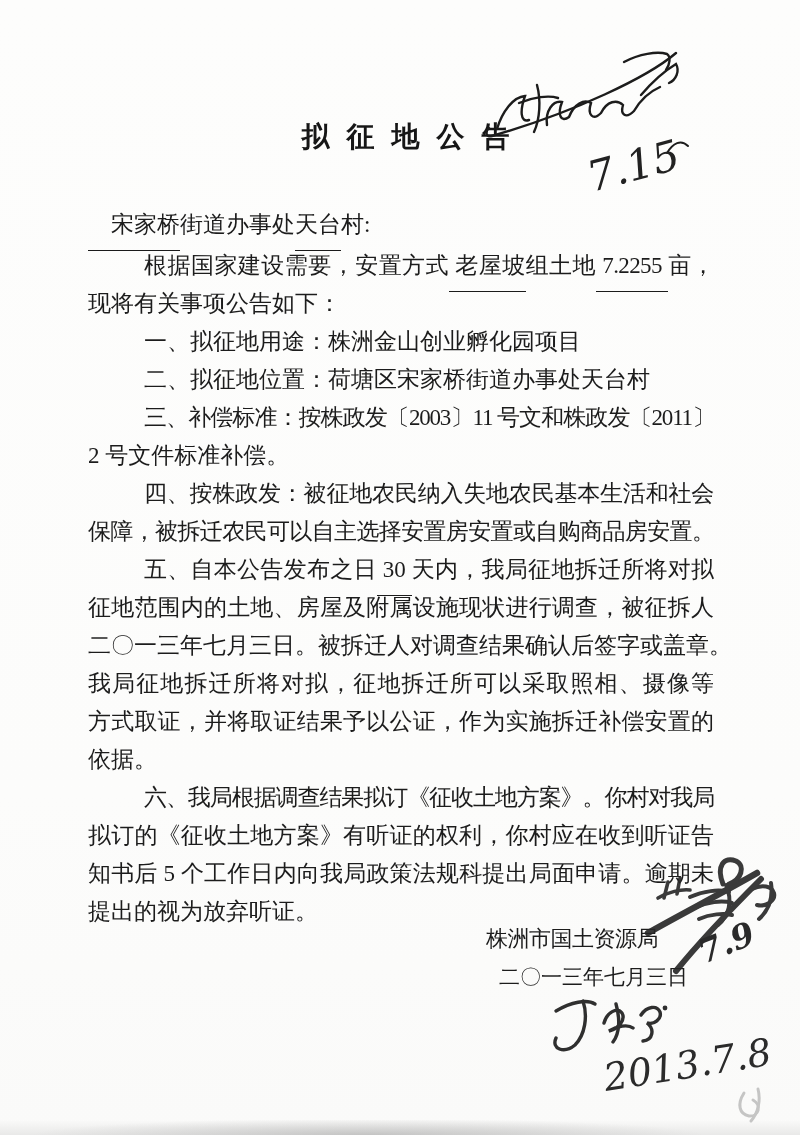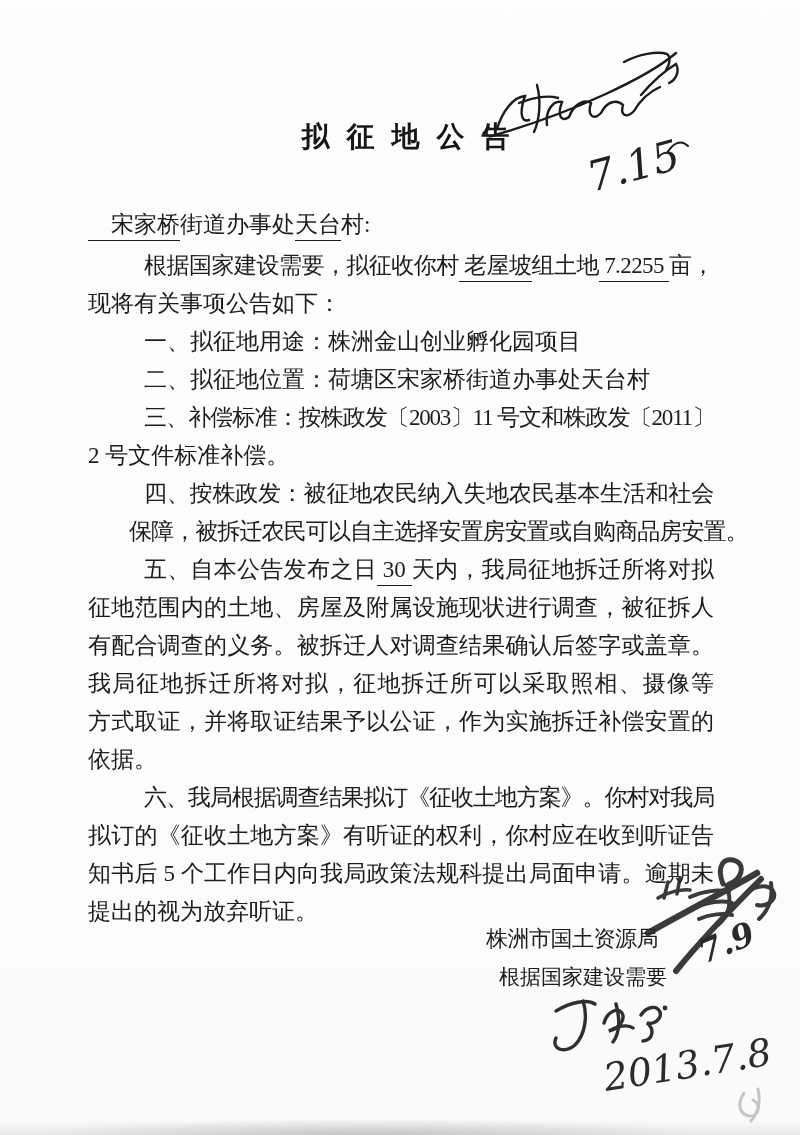--- a/index.html
+++ b/index.html
@@ -23,21 +23,21 @@
     font-size:23px;line-height:38px;white-space:nowrap;
   }
   .body-block{
     position:absolute;left:88px;top:247px;width:626px;
   }
   .ln{
     font-size:23px;line-height:38px;height:38px;white-space:nowrap;
   }
   .ln.indent{text-indent:56px;}
   .ln.just{text-align:justify;text-align-last:justify;}
-  .u{border-bottom:1.6px solid #1b1b1b;padding-bottom:3px;}
+  .u{border-bottom:1.6px solid #1b1b1b;padding-bottom:13px;}
   .issuer{
     position:absolute;left:486px;top:922px;
     font-size:22px;line-height:34px;letter-spacing:-0.5px;white-space:nowrap;
   }
   .issue-date{
     position:absolute;left:499px;top:960px;
     font-size:21px;line-height:34px;white-space:nowrap;
   }
   .ink{
     position:absolute;left:0;top:0;width:800px;height:1135px;
@@ -57,42 +57,42 @@
 </head>
 <body>
 
 <div class="page">
 
   <h1 class="title">拟征地公告</h1>
 
   <div class="salutation"><span class="u">　宋家桥</span><span>街道办事处</span><span class="u">天台</span><span>村:</span></div>
 
   <div class="body-block">
-      <div class="ln indent just" style="letter-spacing: -0.6px;"><span>根据国家建设需要，拟征收你村</span><span class="u"> 老屋坡</span><span>组土地</span><span class="u"> 7.2255 </span><span>亩，</span></div>
+      <div class="ln indent just" style="letter-spacing: -0.6px;"><span>根据国家建设需要，安置方式</span><span class="u"> 老屋坡</span><span>组土地</span><span class="u"> 7.2255 </span><span>亩，</span></div>
       <div class="ln"><span>现将有关事项公告如下：</span></div>
       <div class="ln indent"><span>一、拟征地用途：株洲金山创业孵化园项目</span></div>
       <div class="ln indent"><span>二、拟征地位置：荷塘区宋家桥街道办事处天台村</span></div>
       <div class="ln indent just" style="letter-spacing: -1.2px;"><span>三、补偿标准：按株政发〔2003〕11 号文和株政发〔2011〕</span></div>
       <div class="ln"><span>2 号文件标准补偿。</span></div>
       <div class="ln indent just" style="letter-spacing: -0.3px;"><span>四、按株政发：被征地农民纳入失地农民基本生活和社会</span></div>
-      <div class="ln just" style="letter-spacing: -0.9px; margin-left: 41px;"><span>保障，被拆迁农民可以自主选择安置房安置或自购商品房安置。</span></div>
+      <div class="ln just" style="letter-spacing: -0.9px;"><span>保障，被拆迁农民可以自主选择安置房安置或自购商品房安置。</span></div>
       <div class="ln indent just"><span>五、自本公告发布之日</span><span class="u"> 30 </span><span>天内，我局征地拆迁所将对拟</span></div>
       <div class="ln just"><span>征地范围内的土地、房屋及附属设施现状进行调查，被征拆人</span></div>
-      <div class="ln just"><span>有配合调查的义务。被拆迁人对调查结果确认后签字或盖章。</span></div>
+      <div class="ln just"><span>二〇一三年七月三日。被拆迁人对调查结果确认后签字或盖章。</span></div>
       <div class="ln just"><span>我局征地拆迁所将对拟，征地拆迁所可以采取照相、摄像等</span></div>
       <div class="ln just"><span>方式取证，并将取证结果予以公证，作为实施拆迁补偿安置的</span></div>
       <div class="ln"><span>依据。</span></div>
       <div class="ln indent just" style="letter-spacing: -1.2px;"><span>六、我局根据调查结果拟订《征收土地方案》。你村对我局</span></div>
       <div class="ln just"><span>拟订的《征收土地方案》有听证的权利，你村应在收到听证告</span></div>
       <div class="ln just"><span>知书后 5 个工作日内向我局政策法规科提出局面申请。逾期未</span></div>
       <div class="ln"><span>提出的视为放弃听证。</span></div>
     </div>
 
   <div class="issuer">株洲市国土资源局</div>
-  <div class="issue-date">根据国家建设需要</div>
+  <div class="issue-date">二〇一三年七月三日</div>
 
   <svg class="ink" viewBox="0 0 800 1135" xmlns="http://www.w3.org/2000/svg">
 
     <g stroke="#1c1c1c" stroke-width="2.4" fill="none" stroke-linecap="round">
       <path d="M497 129 C502 112 513 97 525 96 C520 110 520 123 529 120"></path>
       <path d="M537 85 C541 100 540 119 534 132"></path>
       <path d="M519 103 C533 97 549 95 558 98"></path>
       <path d="M547 125 C545 111 553 100 562 102 C557 115 561 123 569 117 C574 104 584 99 591 103 C587 115 593 121 601 113 C607 101 617 99 623 105 C620 115 626 119 634 111 C641 99 651 91 660 87"></path>
       <path d="M641 95 C653 81 666 70 676 64 C680 71 676 80 669 83"></path>
       <path d="M624 62 C639 54 657 51 667 54 C671 57 670 64 666 70"></path>

